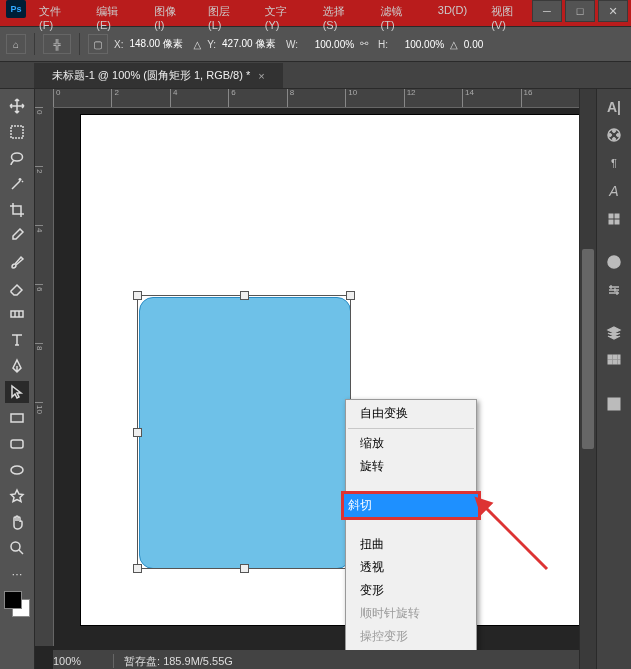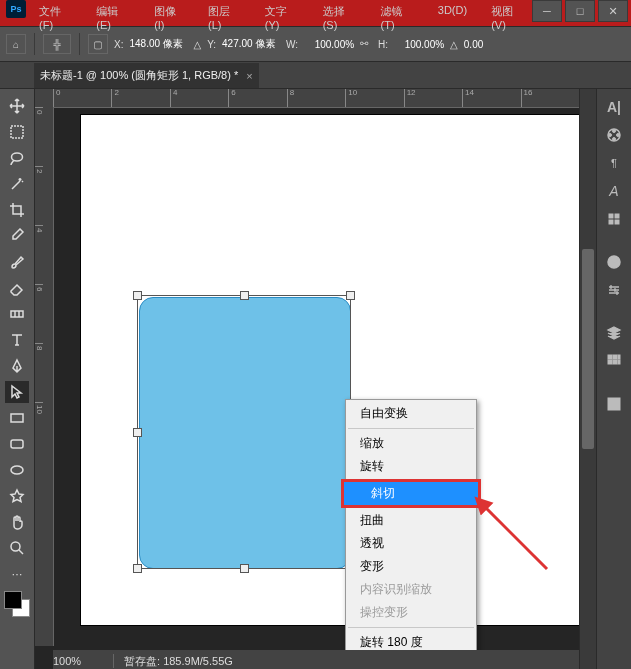--- a/index.html
+++ b/index.html
@@ -10,21 +10,21 @@
 .winbtn{width:28px;height:20px;display:flex;align-items:center;justify-content:center;border:1px solid #3a3a3a;margin-right:3px;background:#535353}
 .optbar{height:34px;background:#535353;display:flex;align-items:center;padding:0 6px;border-bottom:1px solid #2a2a2a;gap:6px;font-size:10px}
 .ob-icon{width:18px;height:18px;border:1px solid #666;display:flex;align-items:center;justify-content:center}
 .ob-sep{width:1px;height:22px;background:#3a3a3a;margin:0 2px}
 .ob-lbl{color:#ddd}
 .ob-val{color:#fff;width:56px;text-align:left;padding-right:2px}
 .ob-pct{color:#fff;width:50px;text-align:right}
 .ob-link{width:12px;height:12px}
 .ob-rot{width:34px;color:#fff}
 .tabbar{height:26px;background:#434343;display:flex;align-items:flex-end;padding-left:34px;border-bottom:1px solid #2a2a2a}
-.tab{background:#323232;padding:5px 6px;color:#eee;font-size:11px;display:flex;align-items:center;gap:8px}
+.tab{background:#323232;padding:5px 18px;color:#eee;font-size:11px;display:flex;align-items:center;gap:8px}
 .tab .x{color:#aaa}
 .workarea{position:relative;height:583px;display:flex}
 .toolcol{width:34px;background:#535353;display:flex;flex-direction:column;align-items:center;padding-top:4px;border-right:1px solid #2a2a2a}
 .tool{width:24px;height:22px;margin:2px 0;display:flex;align-items:center;justify-content:center;color:#ddd;position:relative}
 .tool svg{width:16px;height:16px;fill:none;stroke:#ddd;stroke-width:1.5}
 .tool.sel{background:#2a2a2a}
 .fgbg{width:26px;height:26px;position:relative;margin-top:4px}
 .fgbg .bg{position:absolute;right:0;bottom:0;width:16px;height:16px;background:#fff;border:1px solid #888}
 .fgbg .fg{position:absolute;left:0;top:0;width:16px;height:16px;background:#000;border:1px solid #888}
 .canvas-zone{flex:1;background:#252525;position:relative;overflow:hidden}
@@ -39,21 +39,21 @@
 .th{position:absolute;width:7px;height:7px;background:#efefef;border:1px solid #555}
 .th.tl{left:-4px;top:-4px}.th.tm{left:50%;top:-4px;margin-left:-4px}.th.tr{right:-4px;top:-4px}
 .th.ml{left:-4px;top:50%;margin-top:-4px}.th.mr{right:-4px;top:50%;margin-top:-4px}
 .th.bl{left:-4px;bottom:-4px}.th.bm{left:50%;bottom:-4px;margin-left:-4px}.th.br{right:-4px;bottom:-4px}
 .tline{position:absolute;background:#555}
 .tline.top{left:0;right:0;top:0;height:1px}.tline.bot{left:0;right:0;bottom:0;height:1px}
 .tline.lef{top:0;bottom:0;left:0;width:1px}.tline.rig{top:0;bottom:0;right:0;width:1px}
 .ctx{position:absolute;left:310px;top:310px;width:130px;background:#f0f0f0;border:1px solid #999;box-shadow:2px 2px 5px rgba(0,0,0,.4);color:#000;font-size:12px;padding:2px 0}
 .ctx .mi{padding:3px 14px;white-space:nowrap}
 .ctx .mi.dis{color:#9a9a9a}
-.ctx .mi.hl{background:#1e90ff;color:#fff;outline:3px solid #d33;outline-offset:0;position:relative;margin:4px -2px;padding:3px 27px}
+.ctx .mi.hl{background:#1e90ff;color:#fff;outline:3px solid #d33;outline-offset:0;position:relative;margin:16px -2px;padding:3px 4px}
 .ctx hr{border:none;border-top:1px solid #c8c8c8;margin:3px 2px}
 .status{position:absolute;left:18px;right:0;bottom:0;height:22px;background:#434343;display:flex;align-items:center;color:#ddd;font-size:11px}
 .status .zoom{width:60px;text-align:left}
 .status .scratch{padding-left:10px}
 .rightcol{width:34px;background:#434343;display:flex;flex-direction:column;align-items:center;padding-top:4px;border-left:1px solid #2a2a2a}
 .rp{width:24px;height:22px;margin:3px 0;display:flex;align-items:center;justify-content:center;color:#bbb}
 .rp.gap{margin-top:18px}
 .rp svg{width:16px;height:16px;fill:#bbb;stroke:#bbb}
 .arrow{position:absolute;left:442px;top:410px;pointer-events:none}
 .arrow svg{overflow:visible}
@@ -252,21 +252,21 @@
 
     <div class="ctx" id="ctx">
         <div class="mi">自由变换</div>
         <hr>
         <div class="mi">缩放</div>
         <div class="mi">旋转</div>
         <div class="mi hl">斜切</div>
         <div class="mi">扭曲</div>
         <div class="mi">透视</div>
         <div class="mi">变形</div>
-        <div class="mi dis">内容识别缩放</div>
+        <div class="mi dis">顺时针旋转</div>
         <div class="mi dis">操控变形</div>
         <hr>
         <div class="mi">旋转 180 度</div>
         <div class="mi">顺时针旋转 90 度</div>
       </div>
 
     <div class="arrow">
       <svg width="80" height="80">
           <defs>
             <marker id="ah" markerWidth="8" markerHeight="8" refX="1" refY="3" orient="auto">

